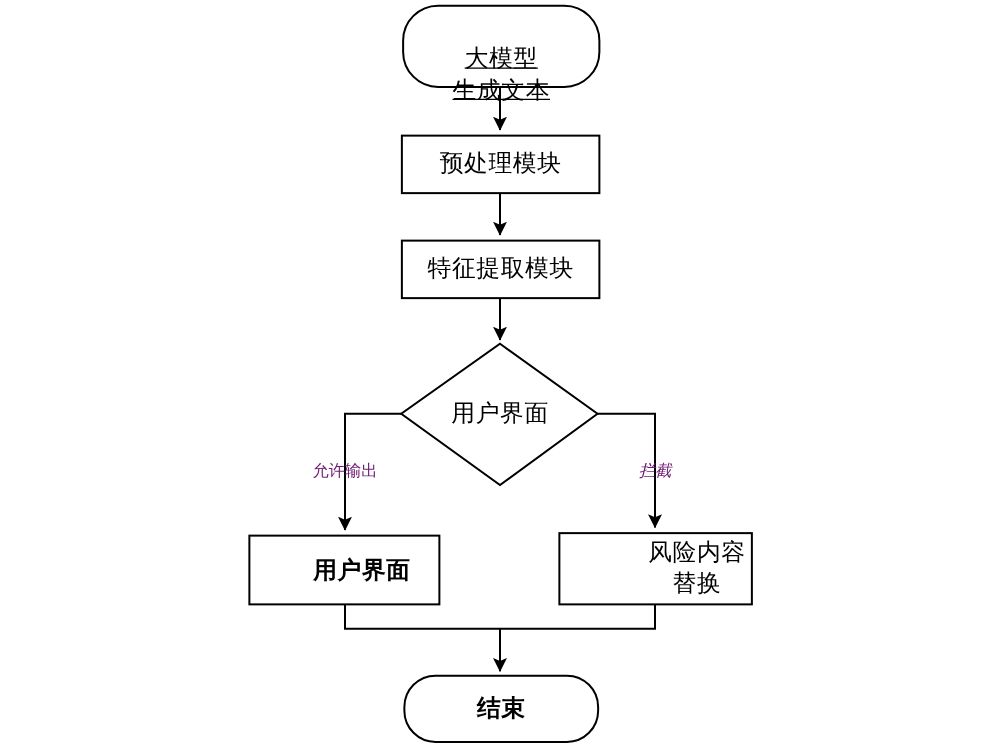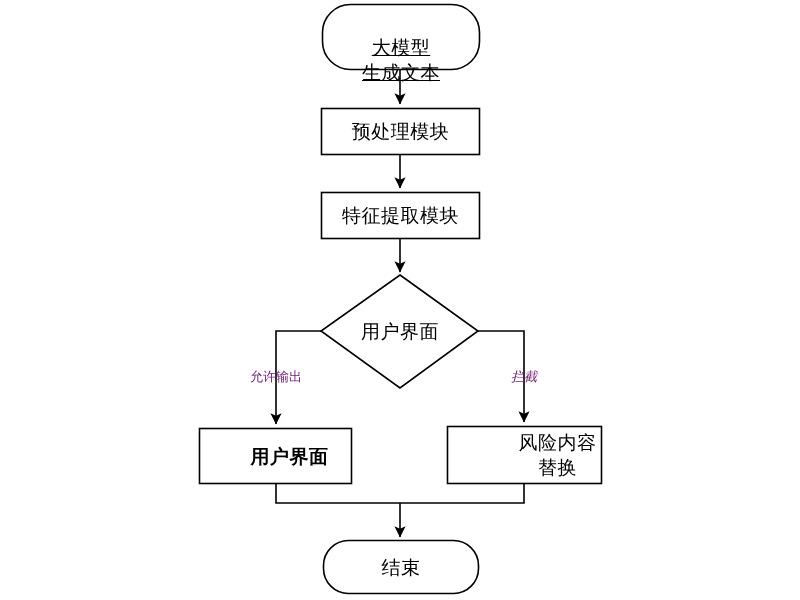--- a/index.html
+++ b/index.html
@@ -99,19 +99,19 @@
 
   <div class="node-text" style="left:321px; top:108px; width:159px; height:47px;">预处理模块</div>
 
   <div class="node-text" style="left:321px; top:308px; width:158px; height:46px;">用户界面</div>
 
   <div class="node-text" style="left:213px; top:428px; width:153px; height:56px;font-weight:bold;">用户界面</div>
 
   <div class="node-text" style="left:464px; top:426px; width:155px; height:58px;padding-left:16px;">风险内容
 替换</div>
 
-  <div class="node-text" style="left:323px; top:540px; width:156px; height:54px;">结束</div>
+  <div class="node-text" style="left:323px; top:540px; width:156px; height:54px;font-weight:bold;">结束</div>
 
   <div class="edge-label" style="left:228px; top:367px; width:96px;">允许输出</div>
 
   <div class="edge-label" style="left:494px; top:367px; width:60px;font-style:italic;">拦截</div>
 
 </div>
 
 </body></html>

